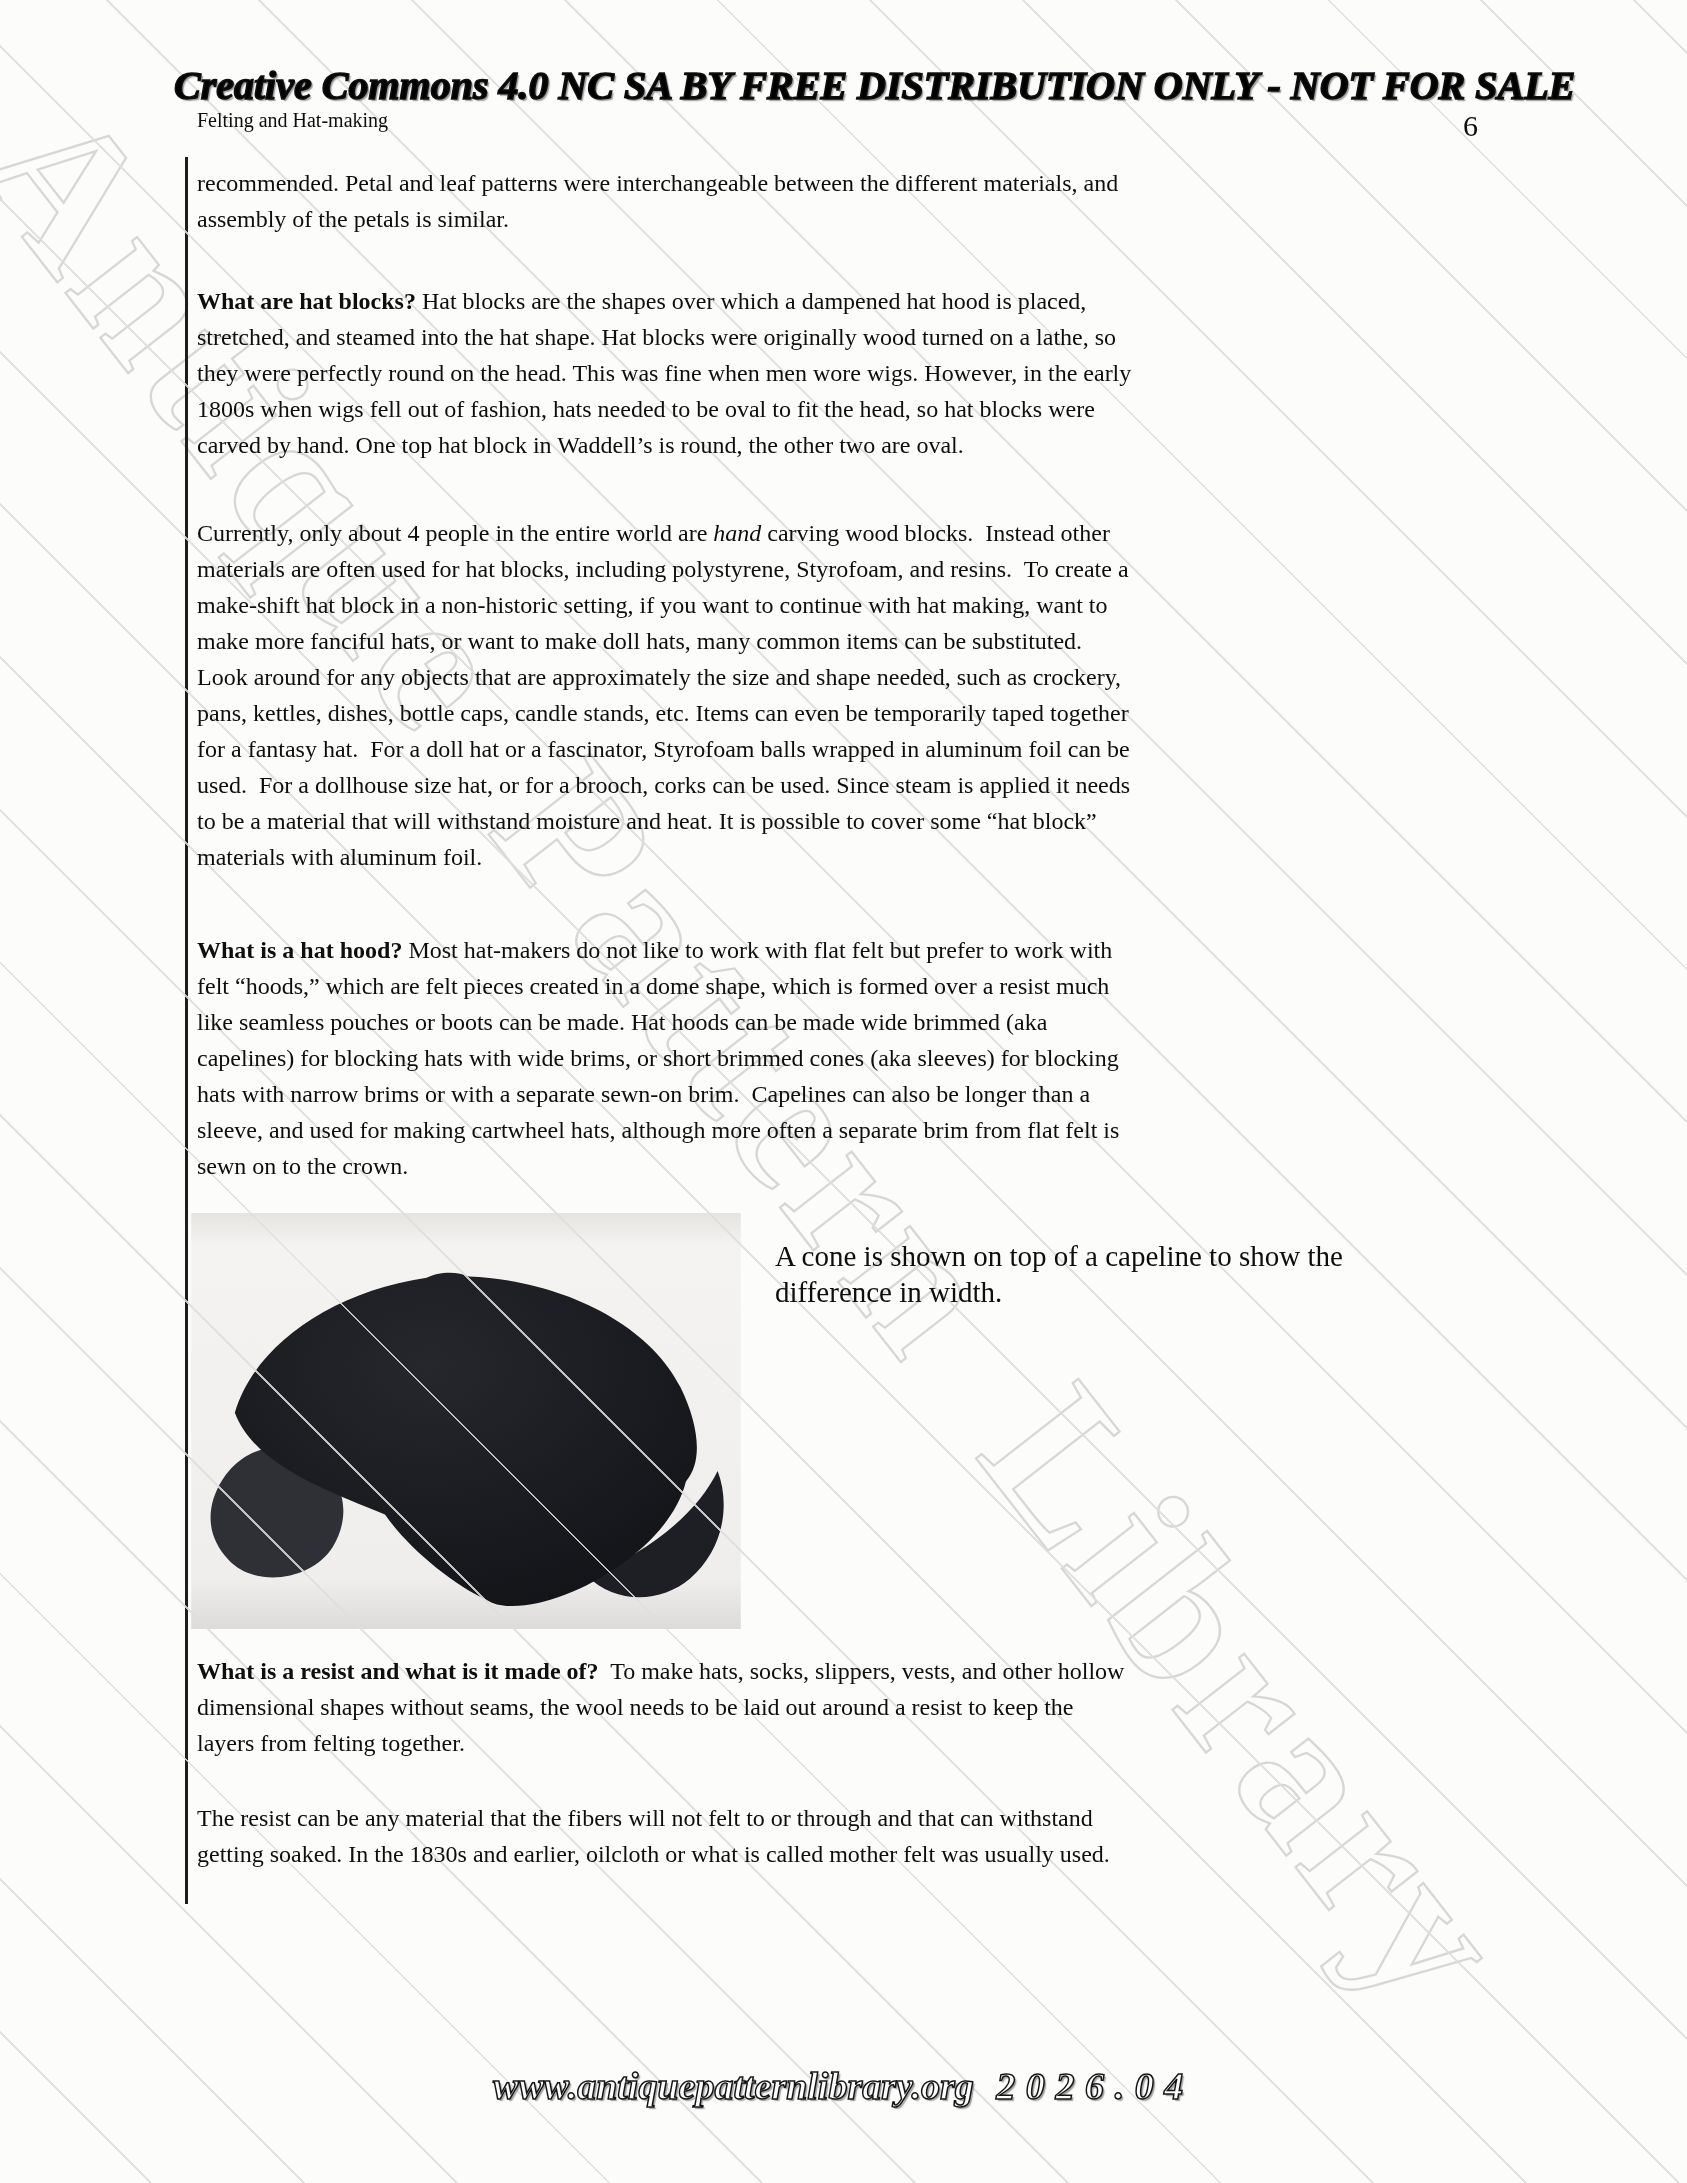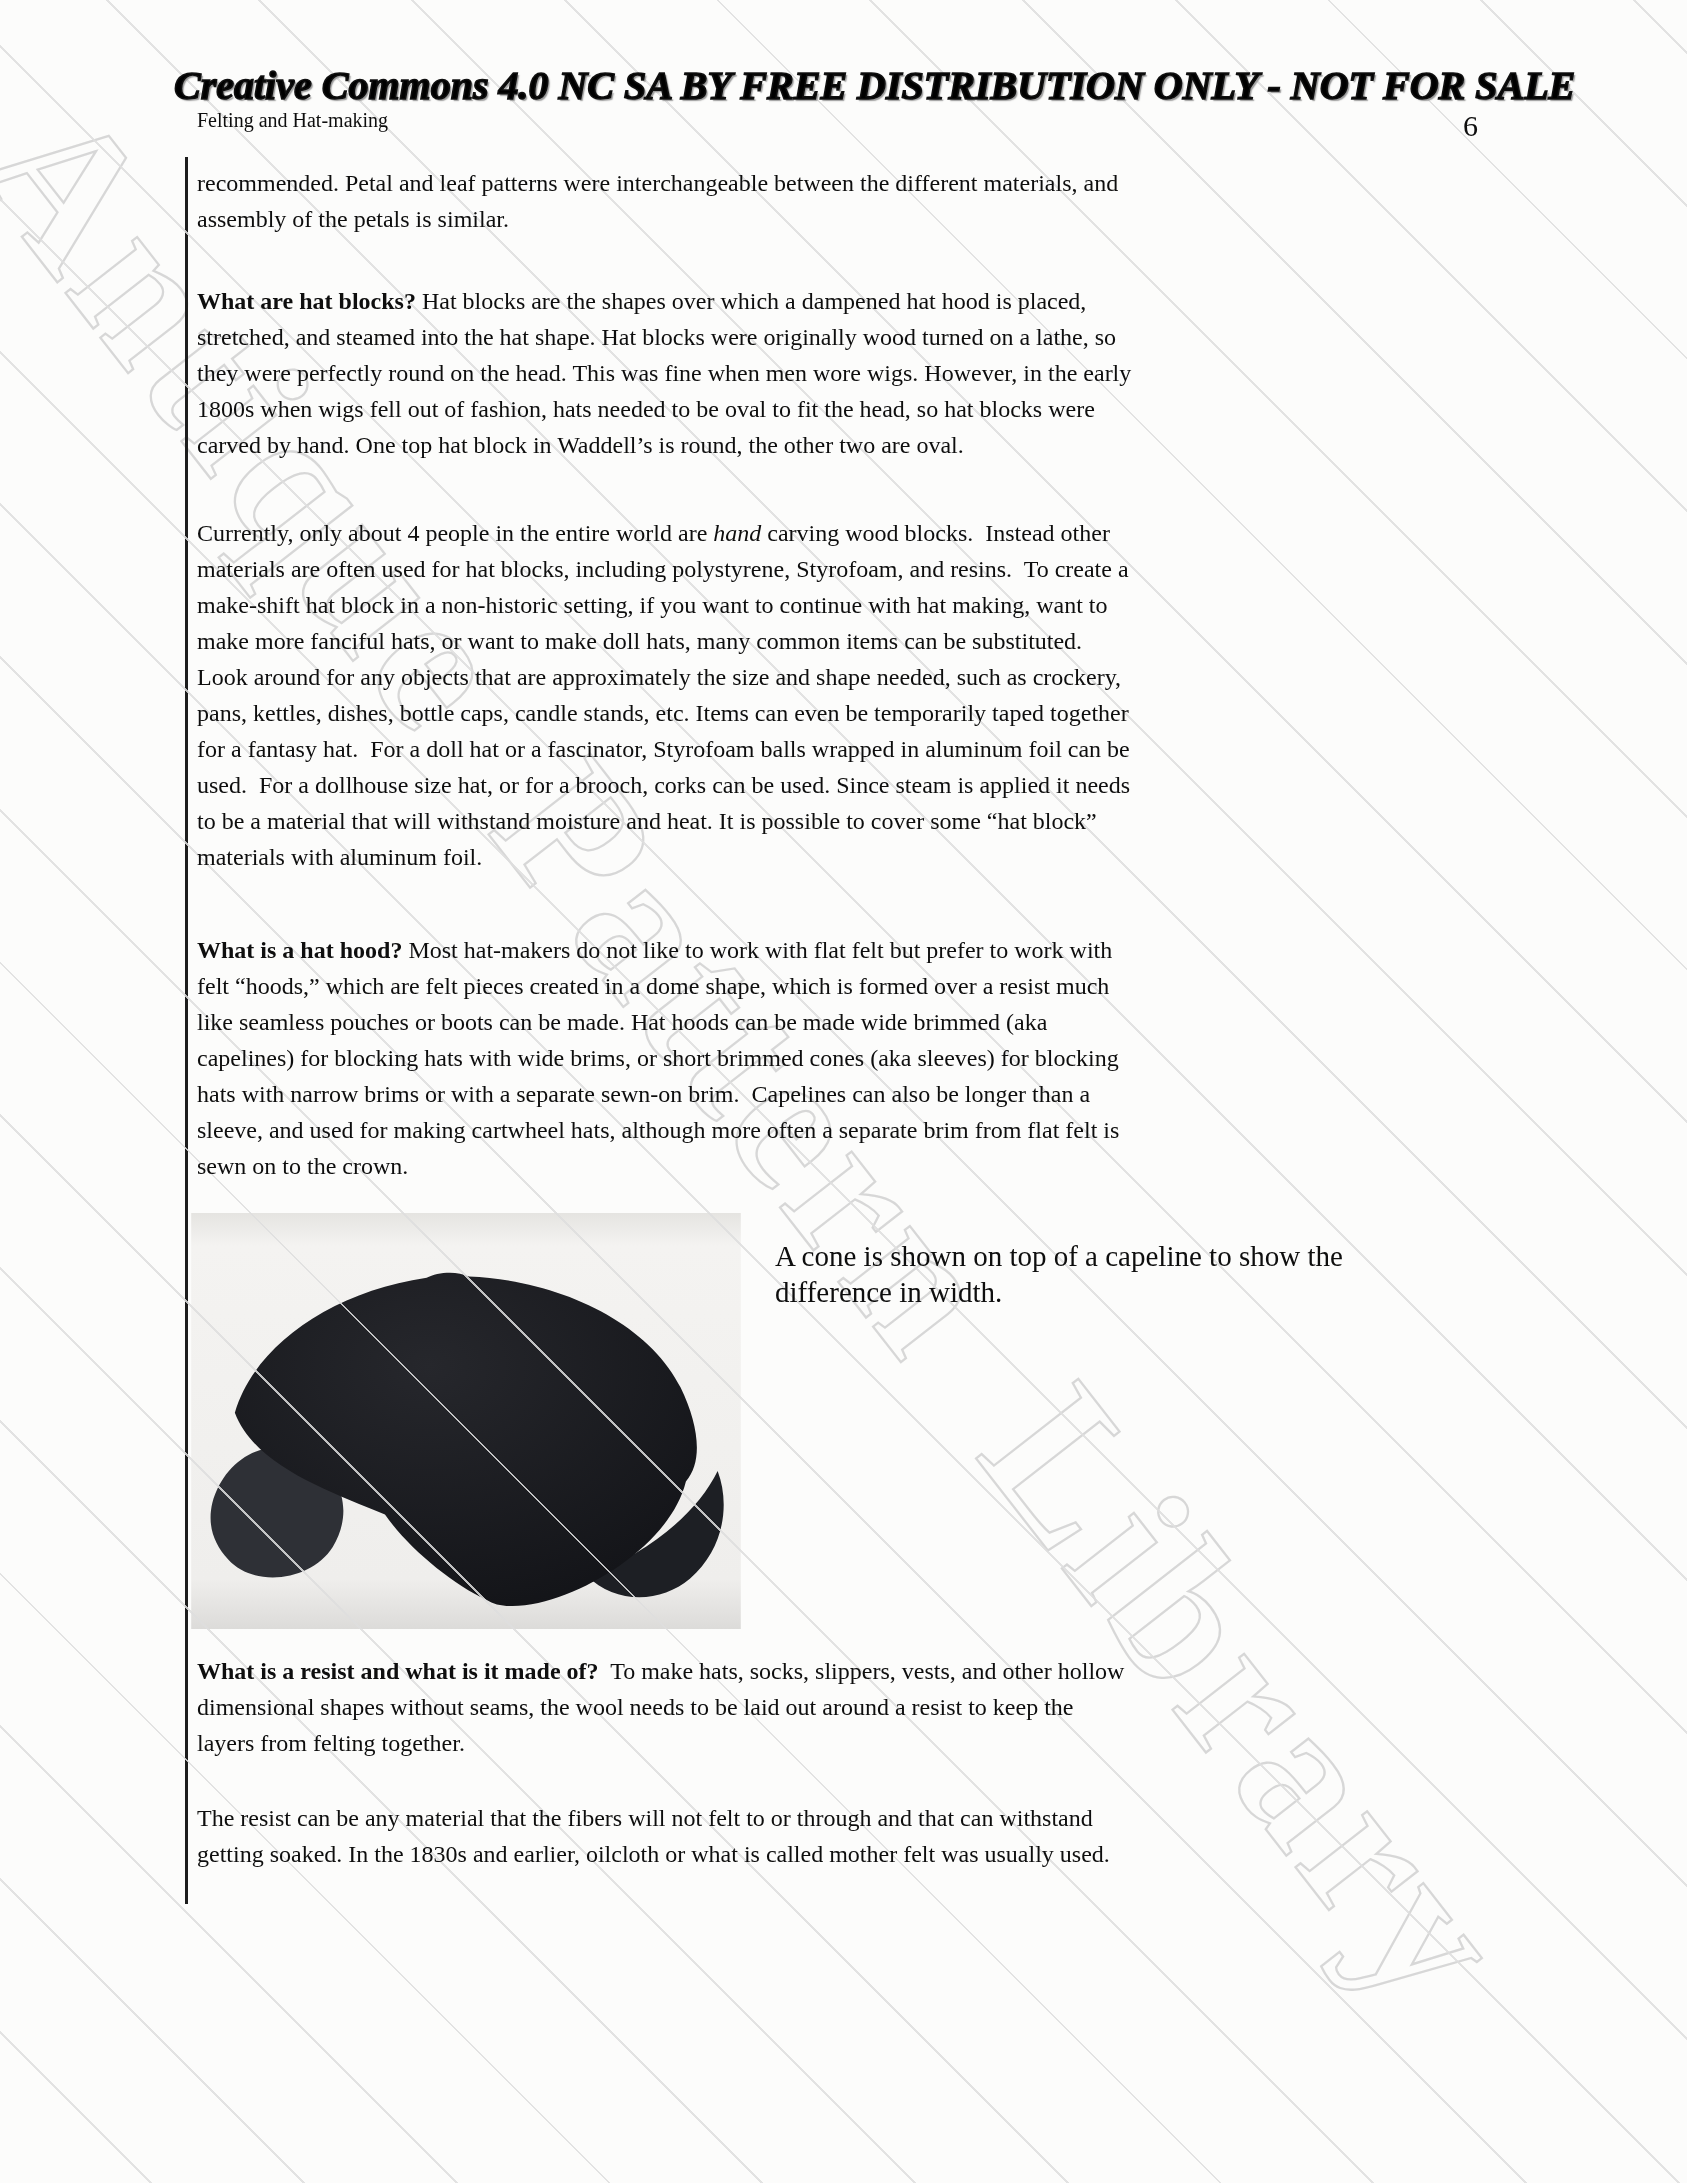--- a/index.html
+++ b/index.html
@@ -139,17 +139,18 @@
   <p class="caption">A cone is shown on top of a capeline to show the
 difference in width.</p>
 
   <p class="body p5"><span class="lead">What is a resist and what is it made of?</span><span>  To make hats, socks, slippers, vests, and other hollow
 dimensional shapes without seams, the wool needs to be laid out around a resist to keep the
 layers from felting together.</span></p>
 
   <p class="body p6">The resist can be any material that the fibers will not felt to or through and that can withstand
 getting soaked. In the 1830s and earlier, oilcloth or what is called mother felt was usually used.</p>
 
+  <div class="footer"><span>www.antiquepatternlibrary.org</span><span class="edition">2026.04</span></div>
 
   <div class="streaks"></div>
 
 </div>
 
 
 </body></html>

